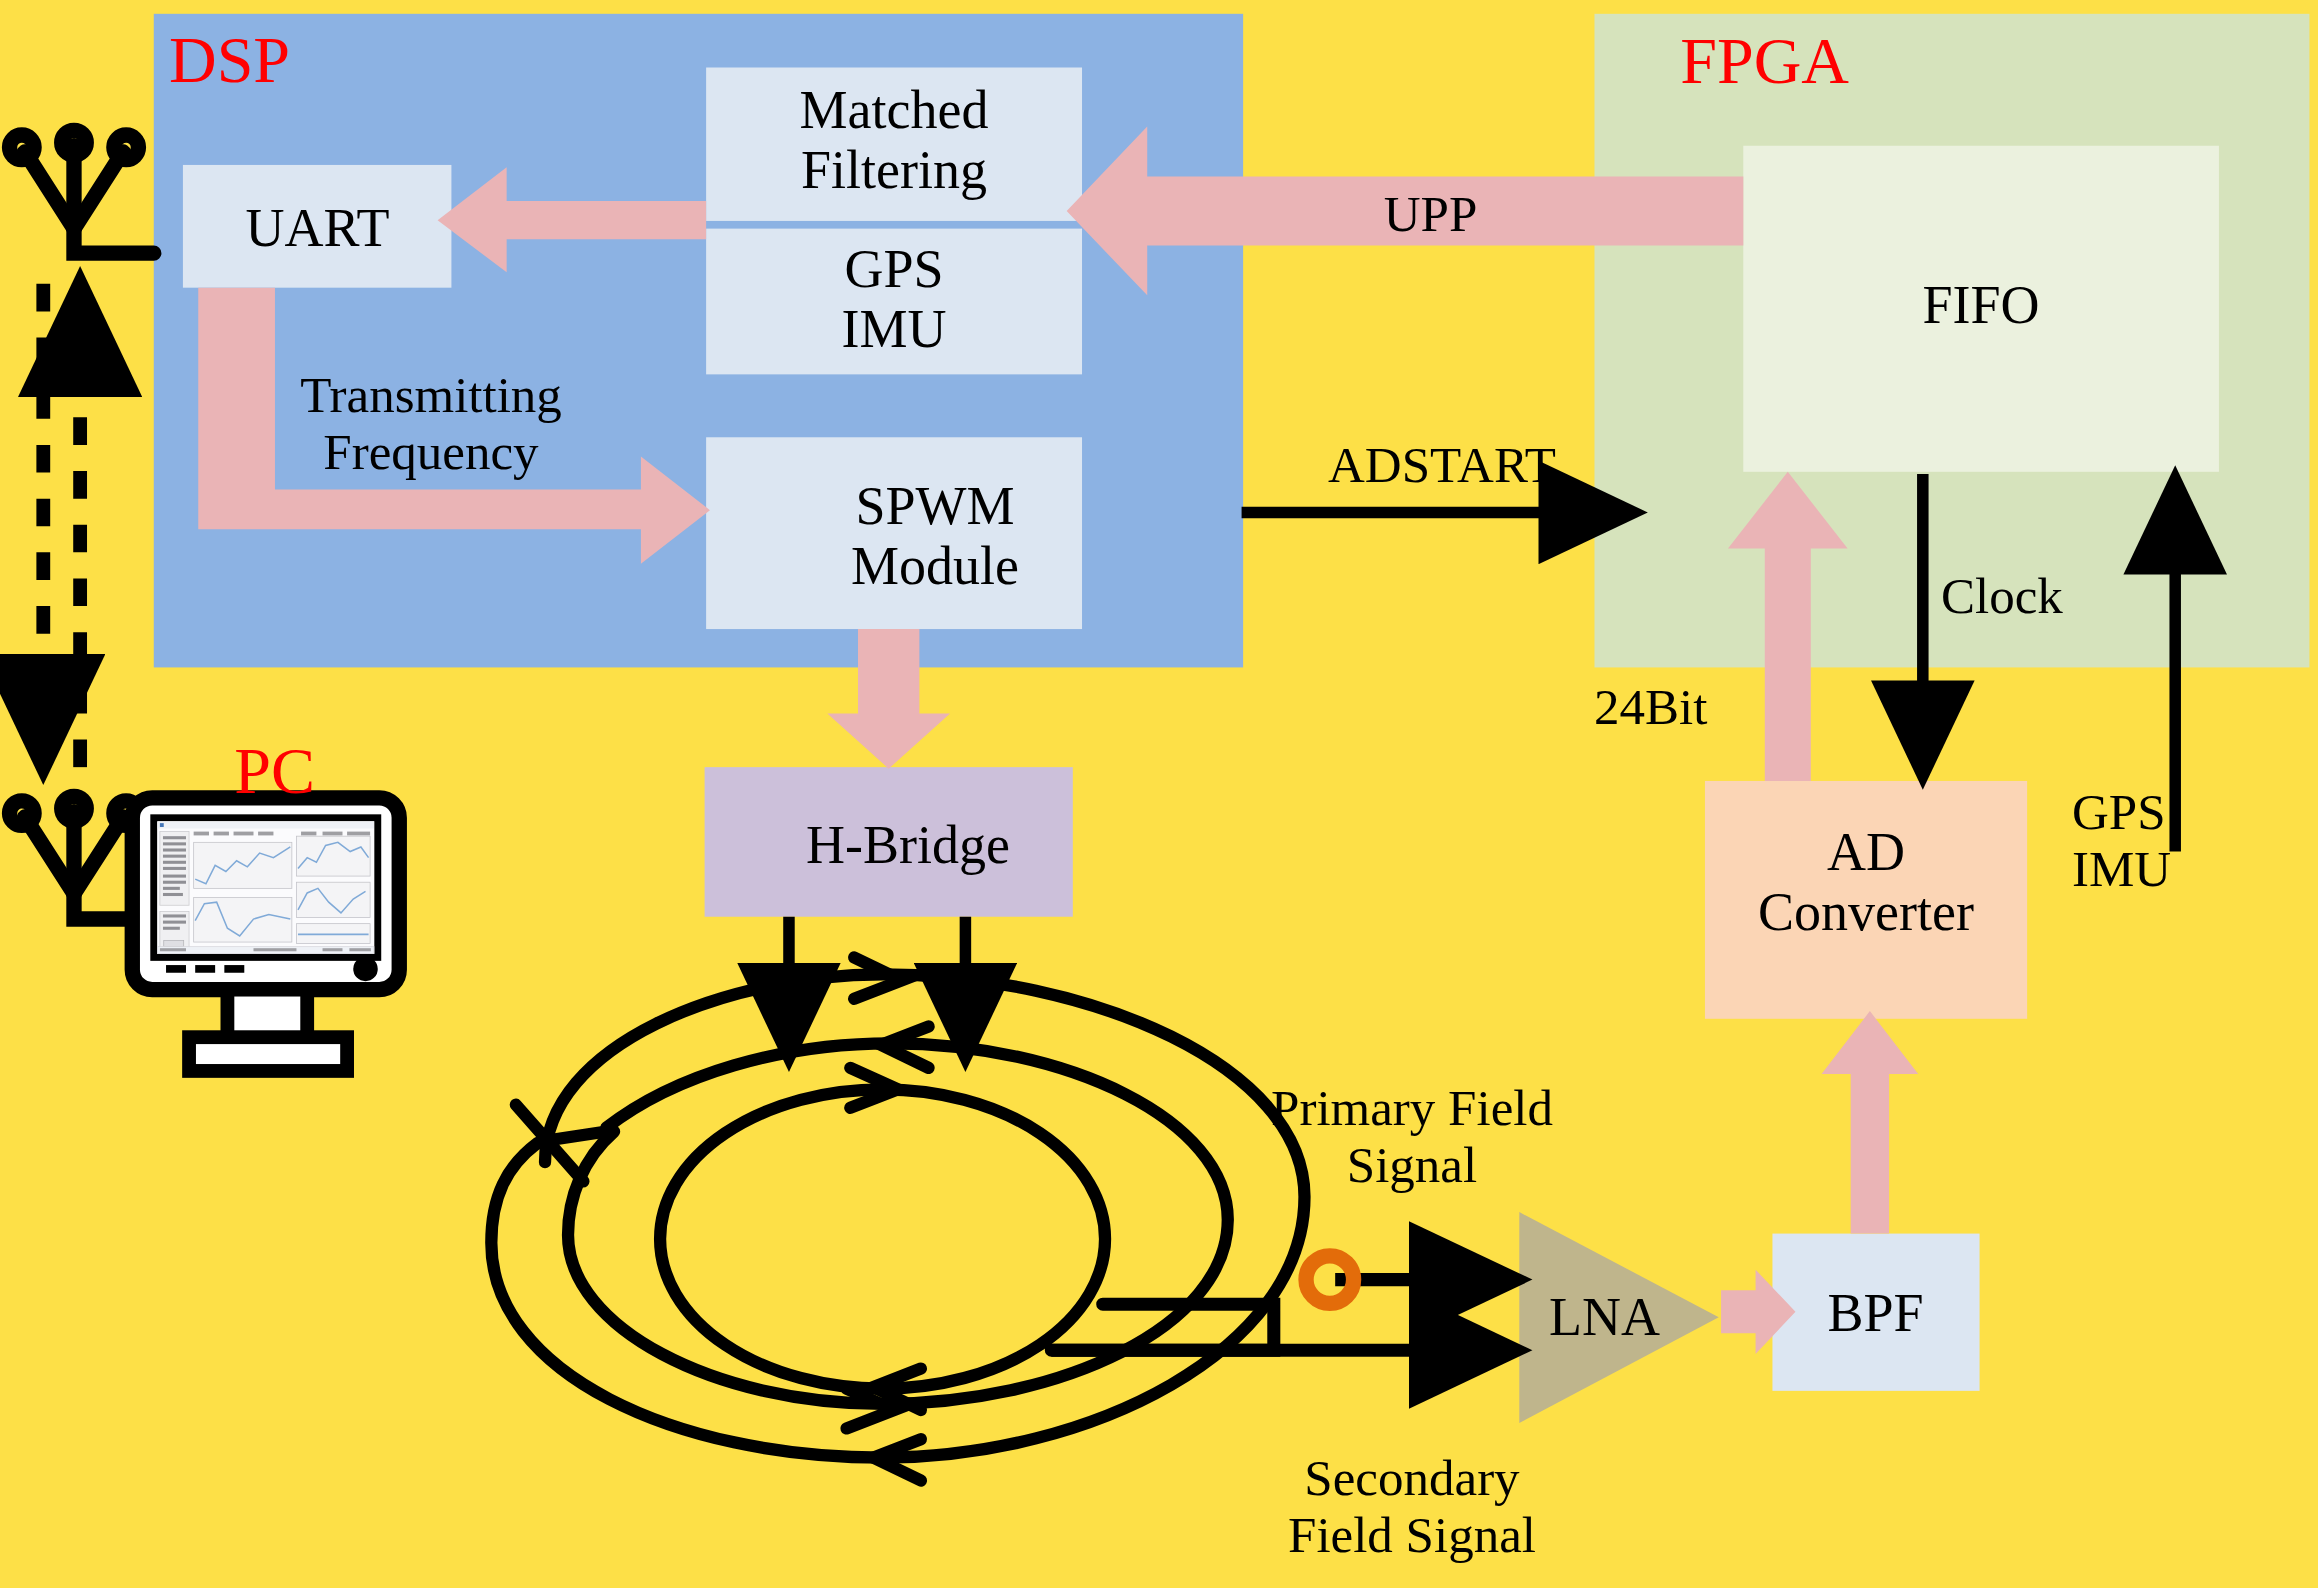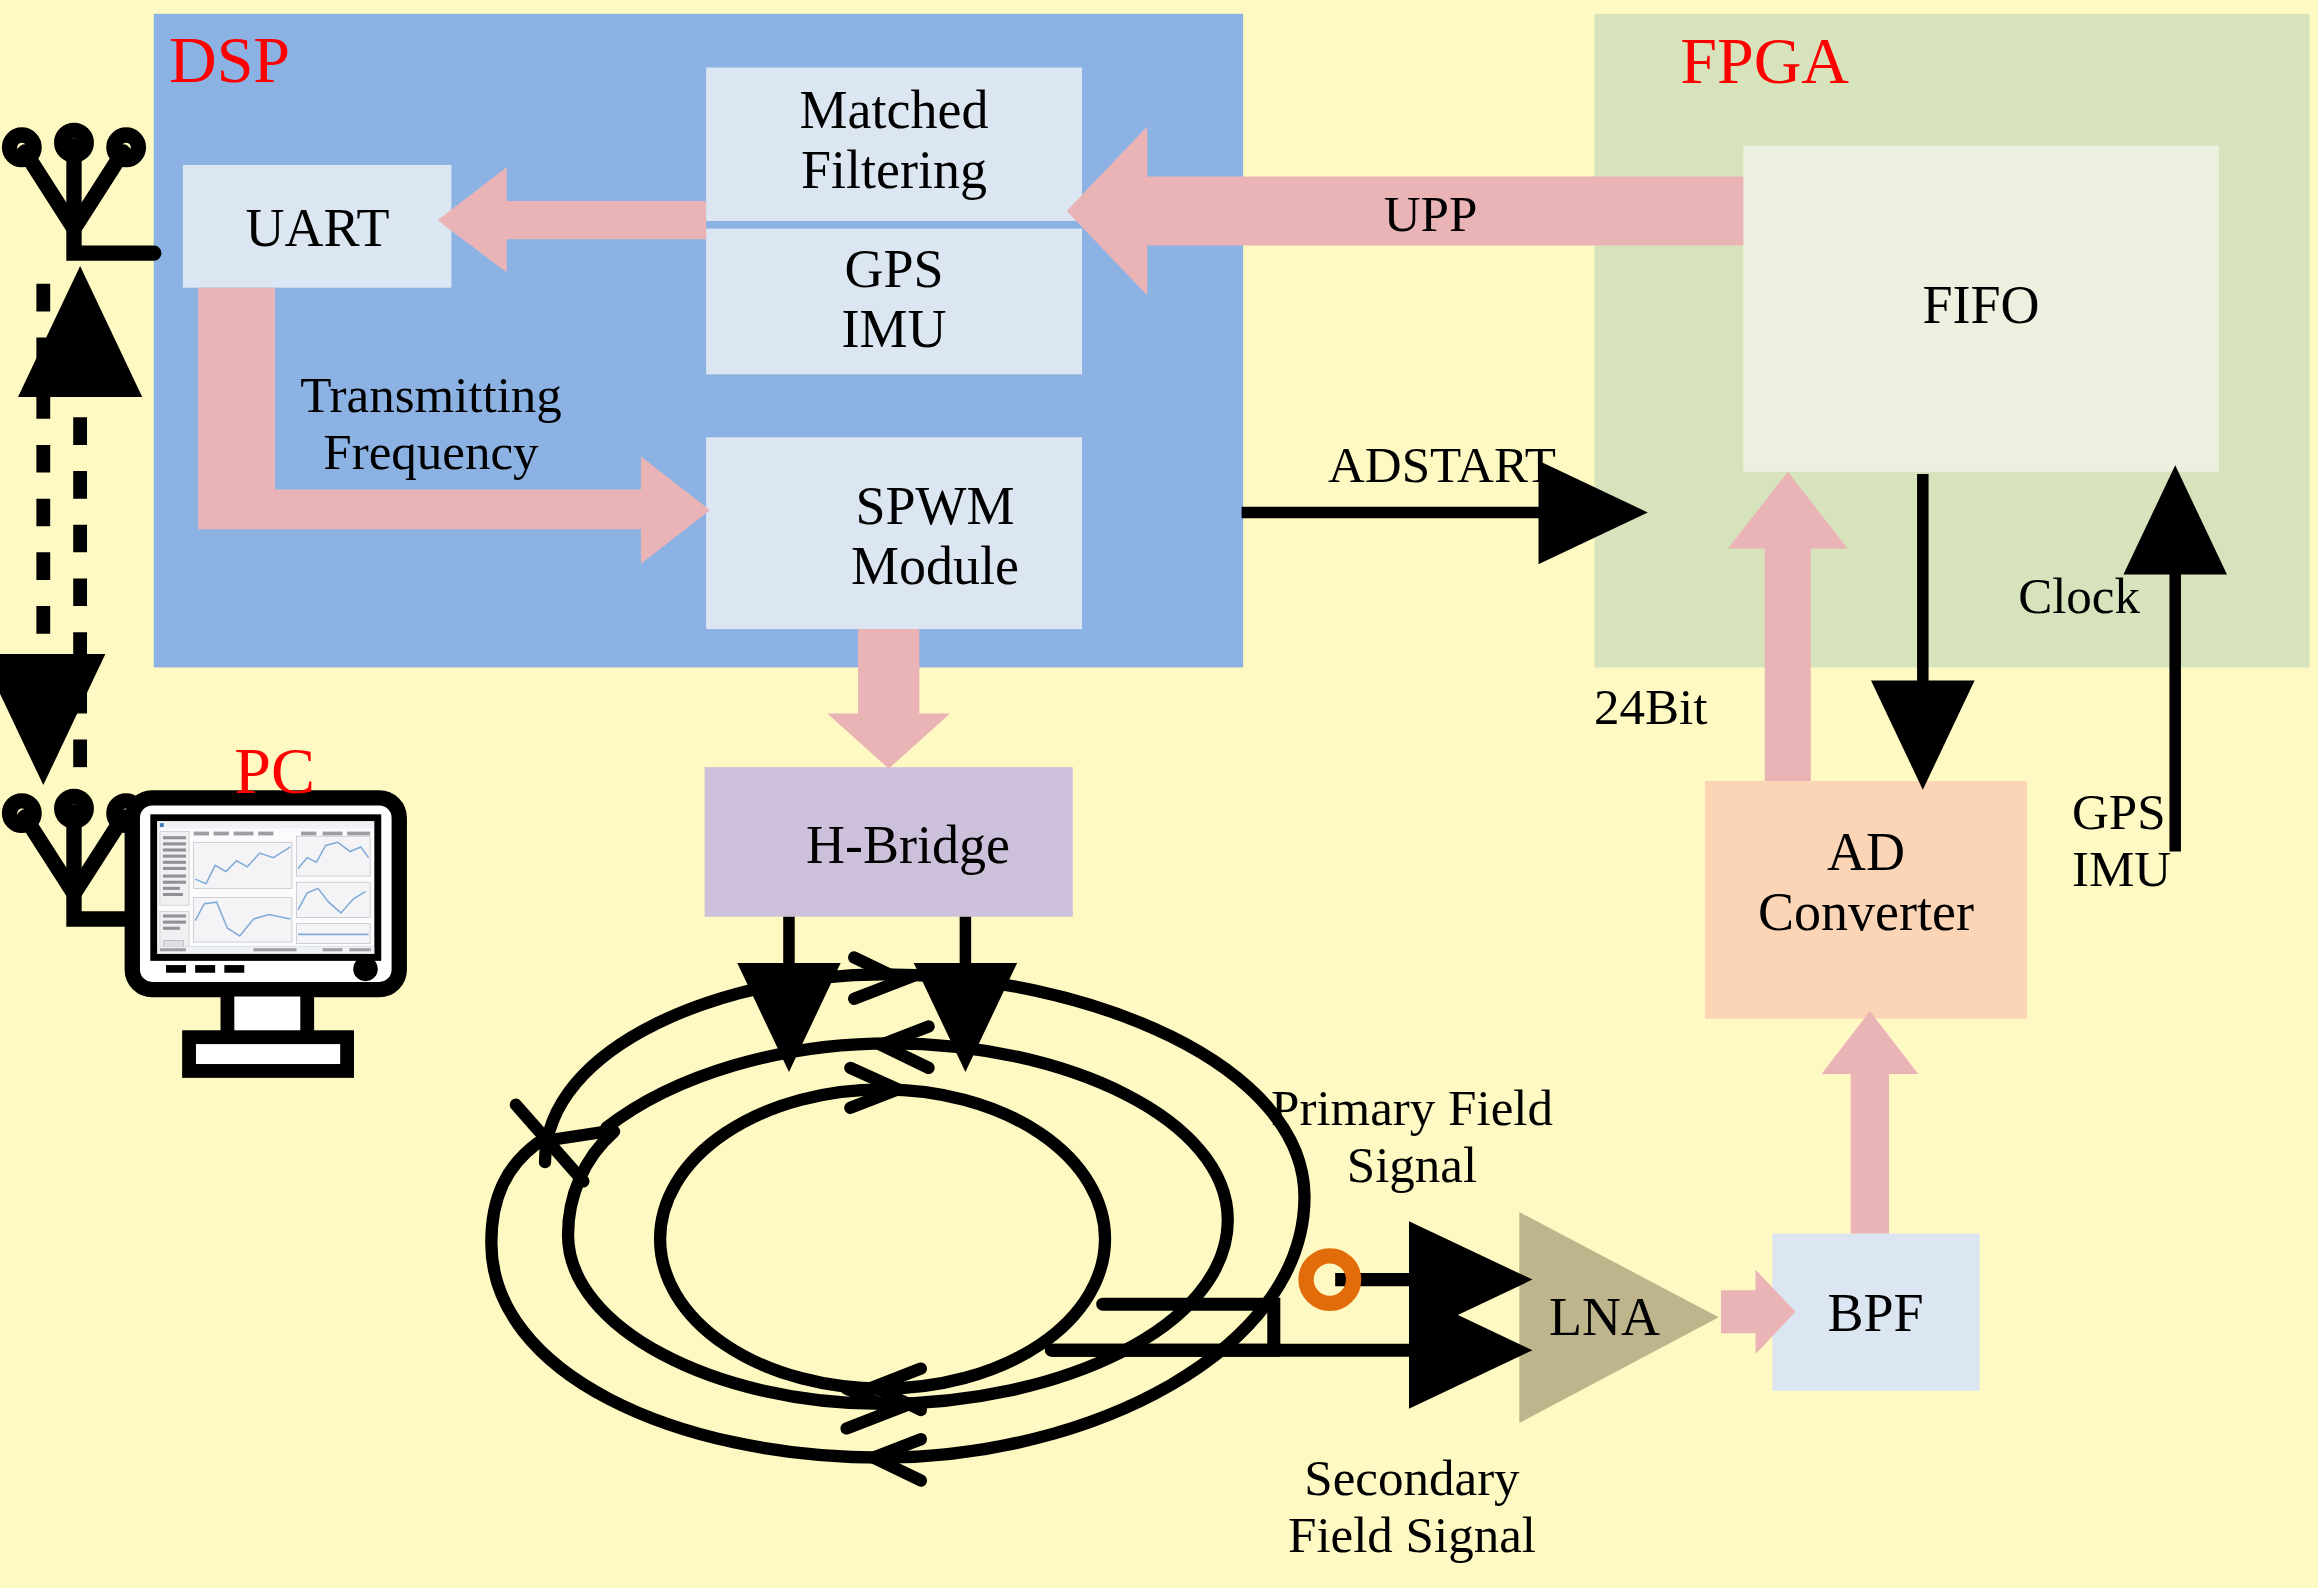--- a/index.html
+++ b/index.html
@@ -1,17 +1,17 @@
 <!DOCTYPE html>
 <html style="font-size:12.3px"><head>
 <meta charset="utf-8">
 <style>
   html,body{margin:0;padding:0;background:#fff;}
   body{font-family:"Liberation Serif", serif;}
-  #stage{position:relative;width:2319px;height:1588px;background:#fef9c3;overflow:hidden;}
+  #stage{position:relative;width:2319px;height:1588px;background:#fde047;overflow:hidden;}
   #stage svg{position:absolute;left:0;top:0;width:2319px;height:1588px;}
   .lbl{position:absolute;color:#000;font-family:"Liberation Serif", serif;line-height:1.12;text-align:center;white-space:pre-line;}
   .red{color:#FF0000;font-size:66px;}
   .boxlbl{font-size:54px;}
   .freelbl{font-size:51px;}
 </style>
 </head>
 <body>
 
 <div id="stage">
@@ -216,21 +216,21 @@
 <div class="lbl boxlbl" style="left:1743px;top:275px;width:476px;">FIFO</div>
 <div class="lbl boxlbl" style="left:1705px;top:822px;width:322px;">AD
 Converter</div>
 <div class="lbl boxlbl" style="left:1528px;top:1287px;width:153px;">LNA</div>
 <div class="lbl boxlbl" style="left:1772px;top:1283px;width:207px;">BPF</div>
 
 <div class="lbl freelbl" style="left:1304px;top:186px;width:253px;">UPP</div>
 <div class="lbl freelbl" style="left:247px;top:367px;width:368px;">Transmitting
 Frequency</div>
 <div class="lbl freelbl" style="left:1281px;top:437px;width:322px;">ADSTART</div>
-<div class="lbl freelbl" style="left:1941px;top:568px;width:199px;text-align:right;">Clock</div>
+<div class="lbl freelbl" style="left:1941px;top:568px;width:199px;text-align:left;">Clock</div>
 <div class="lbl freelbl" style="left:1594px;top:679px;width:176px;text-align:left;">24Bit</div>
 <div class="lbl freelbl" style="left:2072px;top:784px;width:230px;text-align:left;">GPS
 IMU</div>
 <div class="lbl freelbl" style="left:1228px;top:1080px;width:368px;">Primary Field
 Signal</div>
 <div class="lbl freelbl" style="left:1228px;top:1450px;width:368px;">Secondary
 Field Signal</div>
 
 </div>
 

